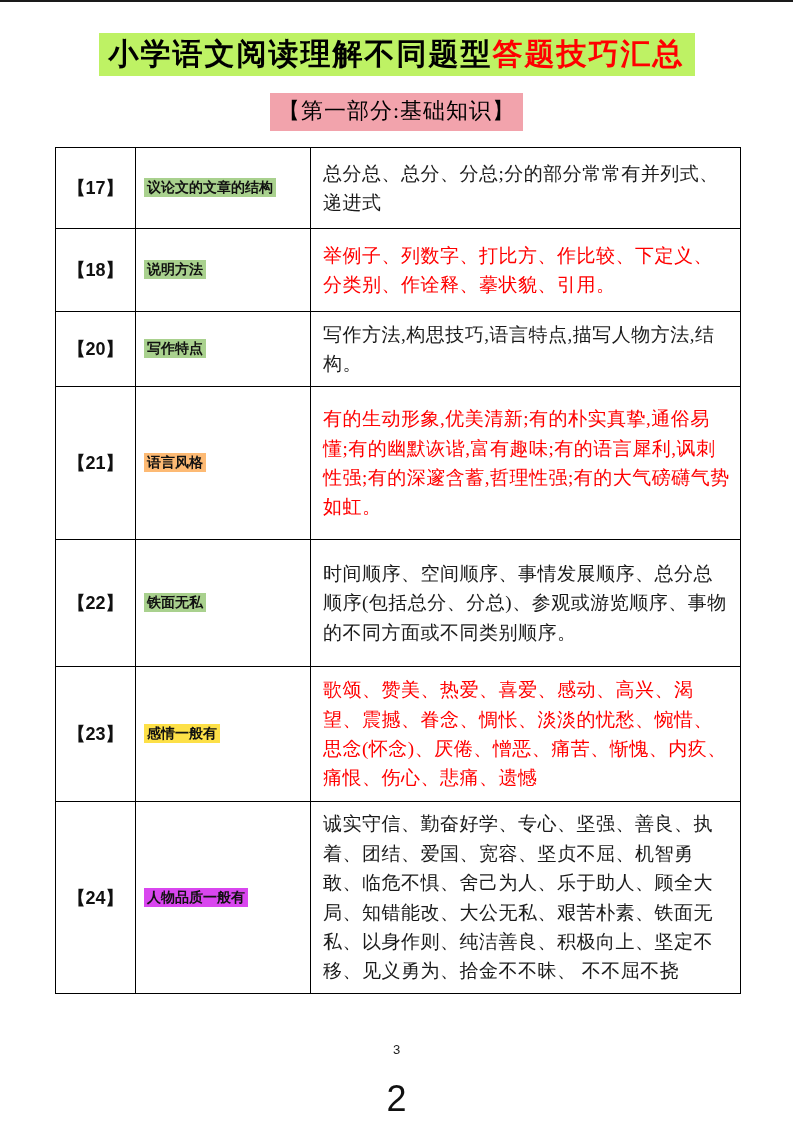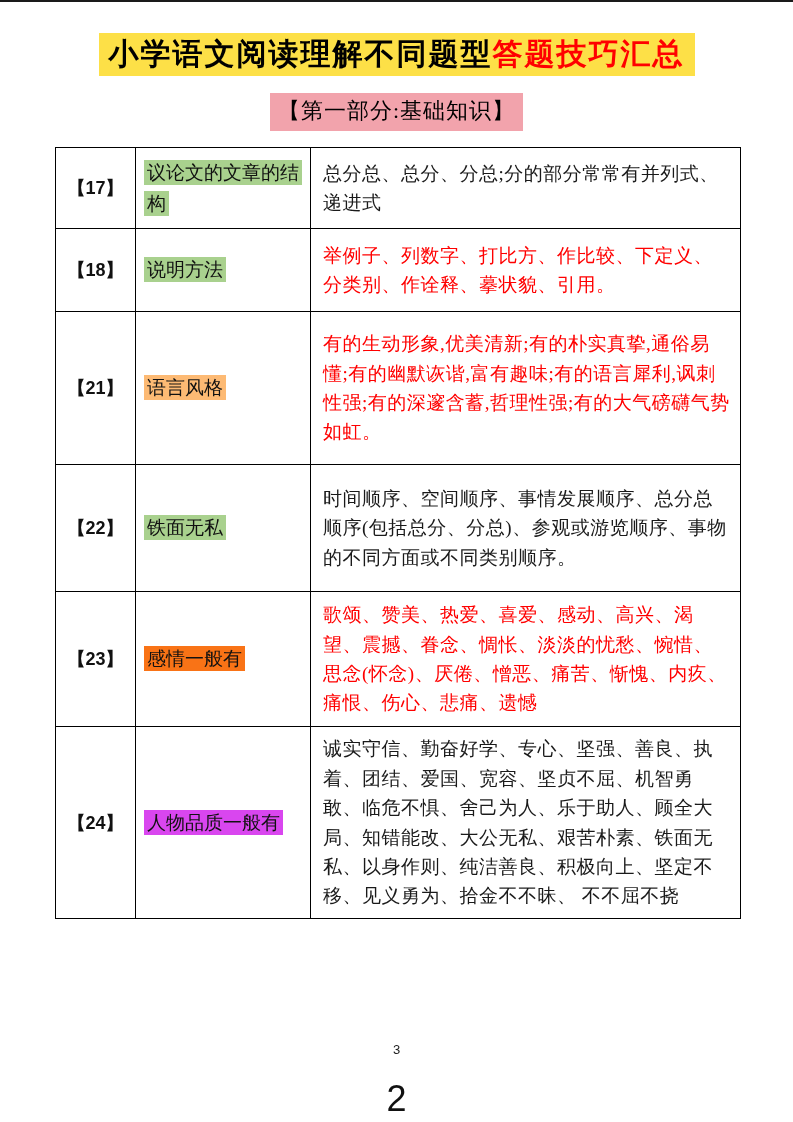--- a/index.html
+++ b/index.html
@@ -60,22 +60,22 @@
   col.c-body  { width: 430px; }
   td.cell-num {
     text-align: center;
     font-size: 18px;
     font-weight: bold;
     color: #111111;
     font-family: "Liberation Sans", "DejaVu Sans", sans-serif;
   }
   td.cell-topic {
     padding: 4px 6px 4px 8px;
-    font-size: 19px;
-    font-weight: normal;
+    font-size: 14px;
+    font-weight: bold;
     line-height: 1.65;
     color: #111111;
   }
   td.cell-topic .hl {
     padding: 2px 3px;
     -webkit-box-decoration-break: clone;
     box-decoration-break: clone;
   }
   td.cell-body {
     padding: 6px 8px 6px 12px;
@@ -106,21 +106,21 @@
     color: #111111;
     font-family: "Liberation Sans", "DejaVu Sans", sans-serif;
   }
 </style>
 </head>
 <body>
 
 <div class="top-edge"></div>
 
 <div class="title-wrap">
-  <h1 class="doc-title" style="background-color: #fde047;"><span>小学语文阅读理解不同题型</span><span class="red-part" style="color: rgb(255, 0, 0);">答题技巧汇总</span></h1>
+  <h1 class="doc-title" style="background-color: #bef264;"><span>小学语文阅读理解不同题型</span><span class="red-part" style="color: rgb(255, 0, 0);">答题技巧汇总</span></h1>
 </div>
 
 <div class="subtitle-wrap">
   <h2 class="doc-subtitle" style="background-color: rgb(242, 163, 172);">【第一部分:基础知识】</h2>
 </div>
 
 <table class="main-table">
   <colgroup>
       <col class="c-num">
       <col class="c-topic">
@@ -130,33 +130,38 @@
     <tr style="height:81px;">
       <td class="cell-num">【17】</td>
       <td class="cell-topic"><span class="hl" style="background-color: rgb(169, 209, 142);">议论文的文章的结构</span></td>
       <td class="cell-body" style="color: rgb(26, 26, 26);">总分总、总分、分总;分的部分常常有并列式、递进式</td>
     </tr>
     <tr style="height:83px;">
       <td class="cell-num">【18】</td>
       <td class="cell-topic"><span class="hl" style="background-color: rgb(169, 209, 142);">说明方法</span></td>
       <td class="cell-body" style="color: rgb(255, 0, 0);">举例子、列数字、打比方、作比较、下定义、分类别、作诠释、摹状貌、引用。</td>
     </tr>
+    <tr style="height:75px;">
+      <td class="cell-num">【20】</td>
+      <td class="cell-topic"><span class="hl" style="background-color: rgb(169, 209, 142);">写作特点</span></td>
+      <td class="cell-body" style="color: rgb(26, 26, 26);">写作方法,构思技巧,语言特点,描写人物方法,结构。</td>
+    </tr>
     <tr style="height:153px;">
       <td class="cell-num">【21】</td>
       <td class="cell-topic"><span class="hl" style="background-color: #fdba74;">语言风格</span></td>
       <td class="cell-body" style="color: rgb(255, 0, 0);">有的生动形象,优美清新;有的朴实真挚,通俗易懂;有的幽默诙谐,富有趣味;有的语言犀利,讽刺性强;有的深邃含蓄,哲理性强;有的大气磅礴气势如虹。</td>
     </tr>
     <tr style="height:127px;">
       <td class="cell-num">【22】</td>
       <td class="cell-topic"><span class="hl" style="background-color: rgb(169, 209, 142);">铁面无私</span></td>
       <td class="cell-body" style="color: rgb(26, 26, 26);">时间顺序、空间顺序、事情发展顺序、总分总顺序(包括总分、分总)、参观或游览顺序、事物的不同方面或不同类别顺序。</td>
     </tr>
     <tr style="height:135px;">
       <td class="cell-num">【23】</td>
-      <td class="cell-topic"><span class="hl" style="background-color: #f97316;">感情一般有</span></td>
+      <td class="cell-topic"><span class="hl" style="background-color: #fde047;">感情一般有</span></td>
       <td class="cell-body" style="color: rgb(255, 0, 0);">歌颂、赞美、热爱、喜爱、感动、高兴、渴望、震撼、眷念、惆怅、淡淡的忧愁、惋惜、思念(怀念)、厌倦、憎恶、痛苦、惭愧、内疚、痛恨、伤心、悲痛、遗憾</td>
     </tr>
     <tr style="height:192px;">
       <td class="cell-num">【24】</td>
       <td class="cell-topic"><span class="hl" style="background-color: #d946ef;">人物品质一般有</span></td>
       <td class="cell-body" style="color: rgb(26, 26, 26);">诚实守信、勤奋好学、专心、坚强、善良、执着、团结、爱国、宽容、坚贞不屈、机智勇敢、临危不惧、舍己为人、乐于助人、顾全大局、知错能改、大公无私、艰苦朴素、铁面无私、以身作则、纯洁善良、积极向上、坚定不移、见义勇为、拾金不不昧、 不不屈不挠</td>
     </tr>
   </tbody>
 </table>
 

